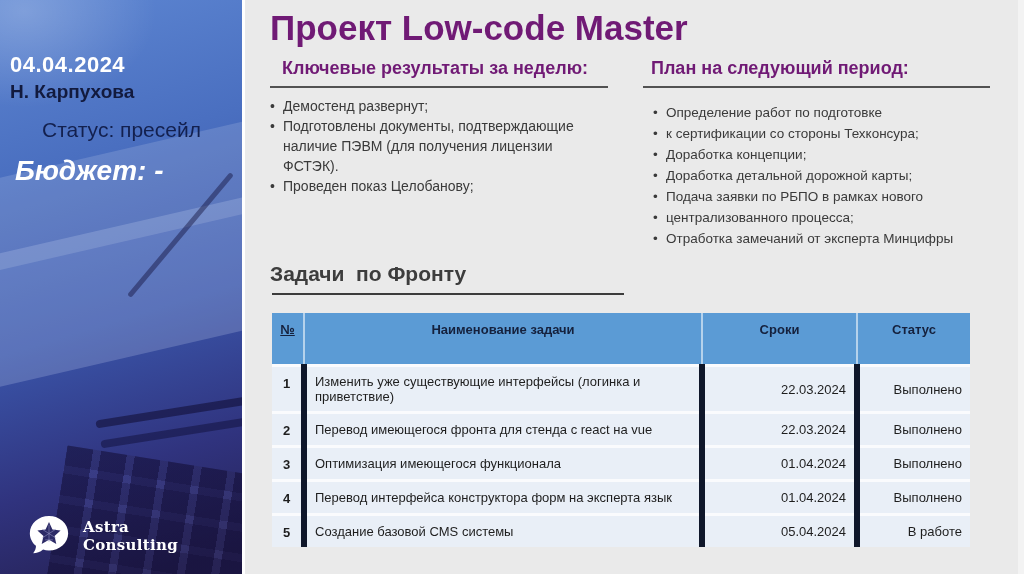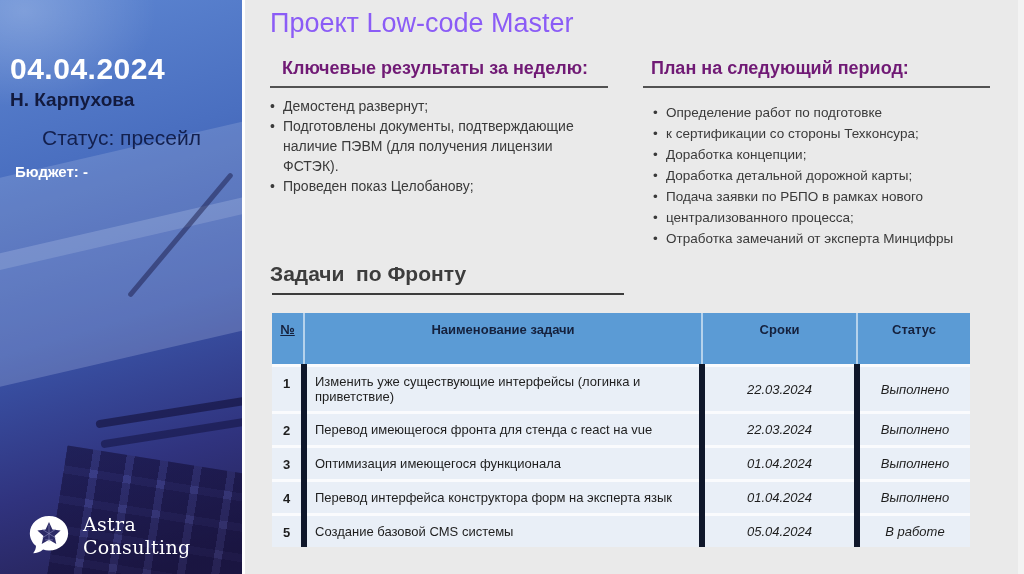--- a/index.html
+++ b/index.html
@@ -31,35 +31,35 @@
   .ph-pen2 { position:absolute; left:100px; top:428px; width:160px; height:8px;
     background:rgba(14,11,48,0.45); transform:rotate(-9deg); border-radius:4px; }
   .ph-keys { position:absolute; left:55px; top:465px; width:260px; height:140px;
     transform:rotate(9deg); opacity:0.75;
     background:
       repeating-linear-gradient(90deg, rgba(16,10,46,0.55) 0 26px, rgba(120,120,180,0.10) 26px 34px),
       repeating-linear-gradient(0deg, rgba(16,10,46,0.35) 0 22px, rgba(120,120,180,0.08) 22px 30px);
   }
 
   .sb-info { position:absolute; left:10px; top:52px; width:230px; }
-  .sb-date   { font-size:30px; font-weight:bold; color:#ffffff; letter-spacing:0.5px; }
+  .sb-date   { font-size:22px; font-weight:bold; color:#ffffff; letter-spacing:0.5px; }
   .sb-name   { font-size:19px; font-weight:bold; color:#121a3e; margin-top:3px; }
   .sb-status { font-size:21px; font-weight:normal; color:#13204e; margin-top:15px;margin-left:32px; }
-  .sb-budget { font-size:15px; font-weight:bold; color:#ffffff; margin-top:13px; padding-left:5px; }
+  .sb-budget { font-size:28px; font-weight:bold; color:#ffffff; margin-top:13px; padding-left:5px;font-style:italic; }
 
   .sb-logo { position:absolute; left:26px; top:513px; display:flex; align-items:center; gap:11px; }
   .sb-logo svg { width:46px; height:46px; display:block; }
-  .logo-text { color:#ffffff; font-family:"DejaVu Serif", serif; font-size:19px;
-    font-weight:400; line-height:1.22; letter-spacing:0.3px; }
+  .logo-text { color:#ffffff; font-family:"DejaVu Serif", serif; font-size:15px;
+    font-weight:700; line-height:1.22; letter-spacing:0.3px; }
 
   
   .main { position:absolute; left:248px; top:0; width:776px; height:574px; }
   .right-edge { position:absolute; right:0; top:0; width:6px; height:574px; background:#f3f3f3; }
 
-  .slide-title { position:absolute; left:22px; top:8px; font-size:27px; font-weight:normal; color:#8b5cf6; }
+  .slide-title { position:absolute; left:22px; top:8px; font-size:35px; font-weight:bold; color:#701a75; }
 
   .sec { position:absolute; top:58px; }
   .sec-results { left:22px; width:338px; }
   .sec-plan    { left:395px; width:347px; }
   .sec-heading { font-size:18px; font-weight:bold; color:#701a75; }
   .sec-results .sec-heading { padding-left:12px; }
   .sec-plan .sec-heading    { padding-left:8px; }
   .sec-rule { border-bottom:2px solid #525252; margin-top:7px; }
 
   ul.bullets { list-style:none; margin-top:9px; }
@@ -80,21 +80,21 @@
     vertical-align:top; padding:9px 4px 27px 4px;
     border-left:2px solid rgba(255,255,255,0.55);
   }
   table.tasks th:first-child { border-left:none; }
   th.col-num { text-decoration:underline; }
   table.tasks td {
     background:#e9eff7; padding:7px 8px; vertical-align:middle;
     border-top:3px solid #fafbfd; border-left:6px solid #0f172a;
   }
   table.tasks td:first-child { border-left:none; text-align:center; font-weight:bold; vertical-align:top; padding-top:9px; }
-  td.c-date, td.c-status { text-align:center;font-style:italic; }
+  td.c-date, td.c-status { text-align:right; }
 </style>
 </head>
 <body>
 
 <div class="sidebar">
   <div class="ph-sheet1"></div>
   <div class="ph-sheet2"></div>
   <div class="ph-penhand"></div>
   <div class="ph-pen1"></div>
   <div class="ph-pen2"></div>

